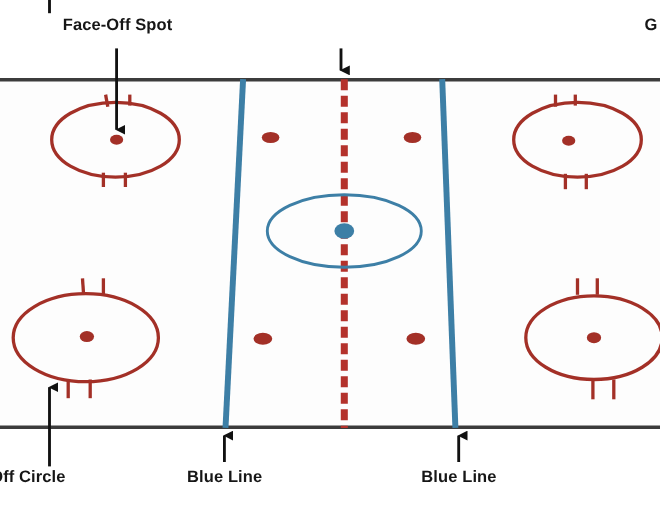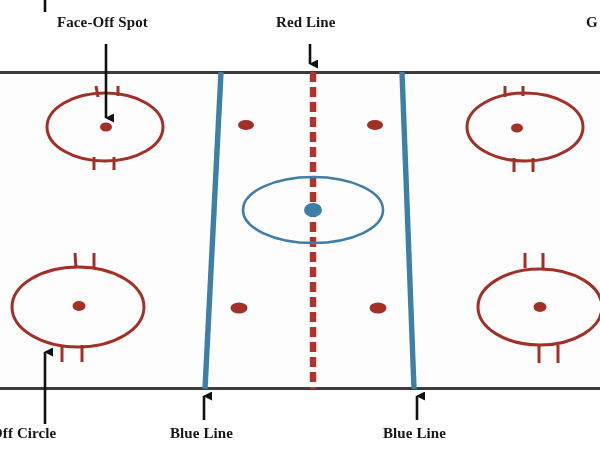--- a/index.html
+++ b/index.html
@@ -18,21 +18,21 @@
   #rink-svg {
     position: absolute;
     left: 0;
     top: 0;
     width: 600px;
     height: 470px;
     display: block;
   }
   .lbl {
     position: absolute;
-    font-family: Liberation Serif, serif;
+    font-family: Liberation Sans, sans-serif;
     font-size: 15px;
     font-weight: bold;
     color: #161616;
     white-space: nowrap;
     letter-spacing: 0.1px;
   }
   #label-faceoff-spot    { left: 57px;  top: 14px; }
   #label-red-line        { left: 276px; top: 14px; }
   #label-goal-topright   { left: 586px; top: 14px; }
   #label-faceoff-circle  { left: -14px; top: 425px; }
@@ -117,21 +117,20 @@
 
     <line x1="204" y1="420" x2="204" y2="396" stroke="#111111" stroke-width="2.6" marker-end="url(#arrowUp)"></line>
 
     <line x1="417" y1="420" x2="417" y2="396" stroke="#111111" stroke-width="2.6" marker-end="url(#arrowUp)"></line>
 
     <line x1="45" y1="0" x2="45" y2="12" stroke="#111111" stroke-width="2.6"></line>
   </svg>
 
   <div class="lbl" id="label-faceoff-spot">Face-Off Spot</div>
 
-  <div class="lbl" id="label-red-line">Red Line</div>
 
   <div class="lbl" id="label-goal-topright">G</div>
 
   <div class="lbl" id="label-faceoff-circle">-Off Circle</div>
 
   <div class="lbl" id="label-blue-line-left">Blue Line</div>
 
   <div class="lbl" id="label-blue-line-right">Blue Line</div>
 
 </div>

